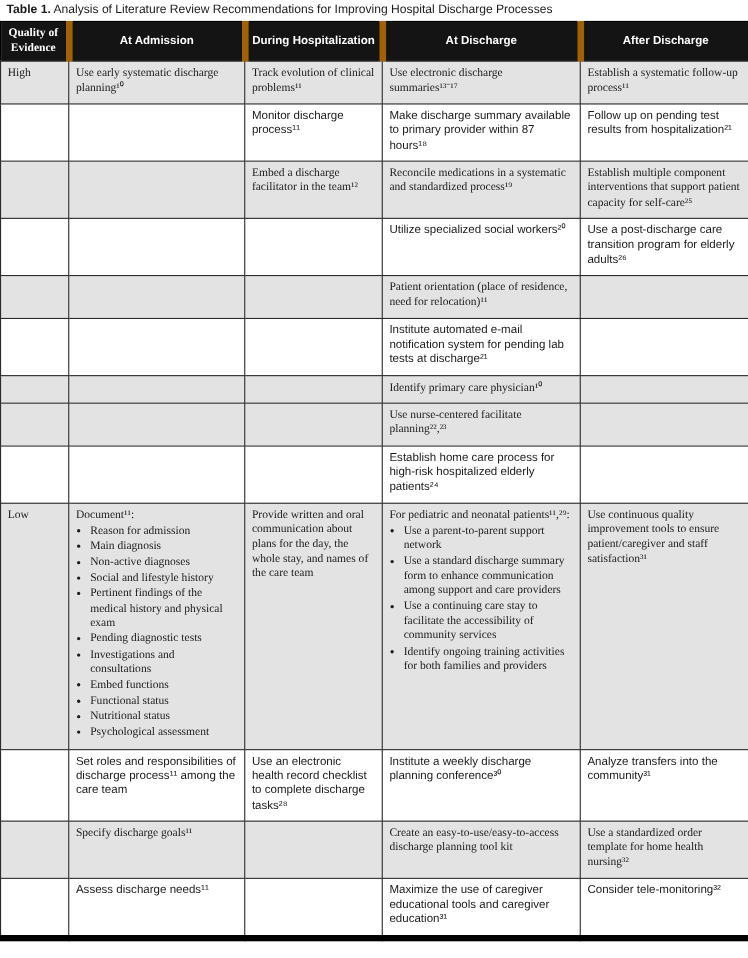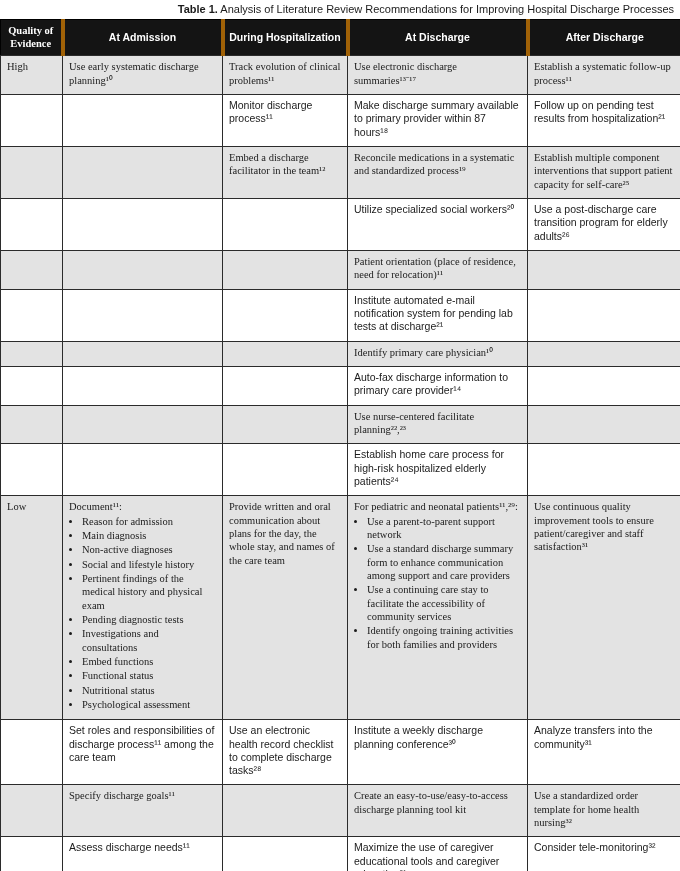--- a/index.html
+++ b/index.html
@@ -7,21 +7,21 @@
     padding: 0;
     background: #ffffff;
     width: 680px;
     font-family: "Liberation Sans", sans-serif;
     color: #1b1b1b;
   }
   .page {
     width: 680px;
   }
   .table-title {
-    text-align: right;
+    text-align: left;
     font-size: 11px;
     line-height: 1.2;
     padding: 3px 6px 3px 6px;
   }
   .table-title .bold { font-weight: bold; }
   table.data-table {
     border-collapse: collapse;
     width: 680px;
     table-layout: fixed;
     border: 1px solid #000000;
@@ -34,21 +34,21 @@
   col.c-after     { width: 153px; }
   thead th {
     background: #141414;
     color: #ffffff;
     font-weight: bold;
     font-size: 10.5px;
     line-height: 1.2;
     text-align: center;
     vertical-align: middle;
     padding: 5px 3px;
-    border-left: 4px solid #a16207;
+    border-left: 6px solid #a16207;
   }
   thead th:first-child { border-left: none; font-family: Liberation Serif, serif; }
   tbody td {
     font-size: 10.5px;
     line-height: 1.27;
     vertical-align: top;
     padding: 4px 6px 7px 6px;
     border: 1px solid #2b2b2b;
     background: #ffffff;
     word-wrap: break-word;
@@ -138,27 +138,20 @@
       </tr>
 
       <tr class="shade">
         <td></td>
         <td></td>
         <td></td>
         <td>Identify primary care physician¹⁰</td>
         <td></td>
       </tr>
 
-      <tr>
-        <td></td>
-        <td></td>
-        <td></td>
-        <td>Auto-fax discharge information to primary care provider¹⁴</td>
-        <td></td>
-      </tr>
 
       <tr class="shade">
         <td></td>
         <td></td>
         <td></td>
         <td>Use nurse-centered facilitate planning²²,²³</td>
         <td></td>
       </tr>
 
       <tr>

